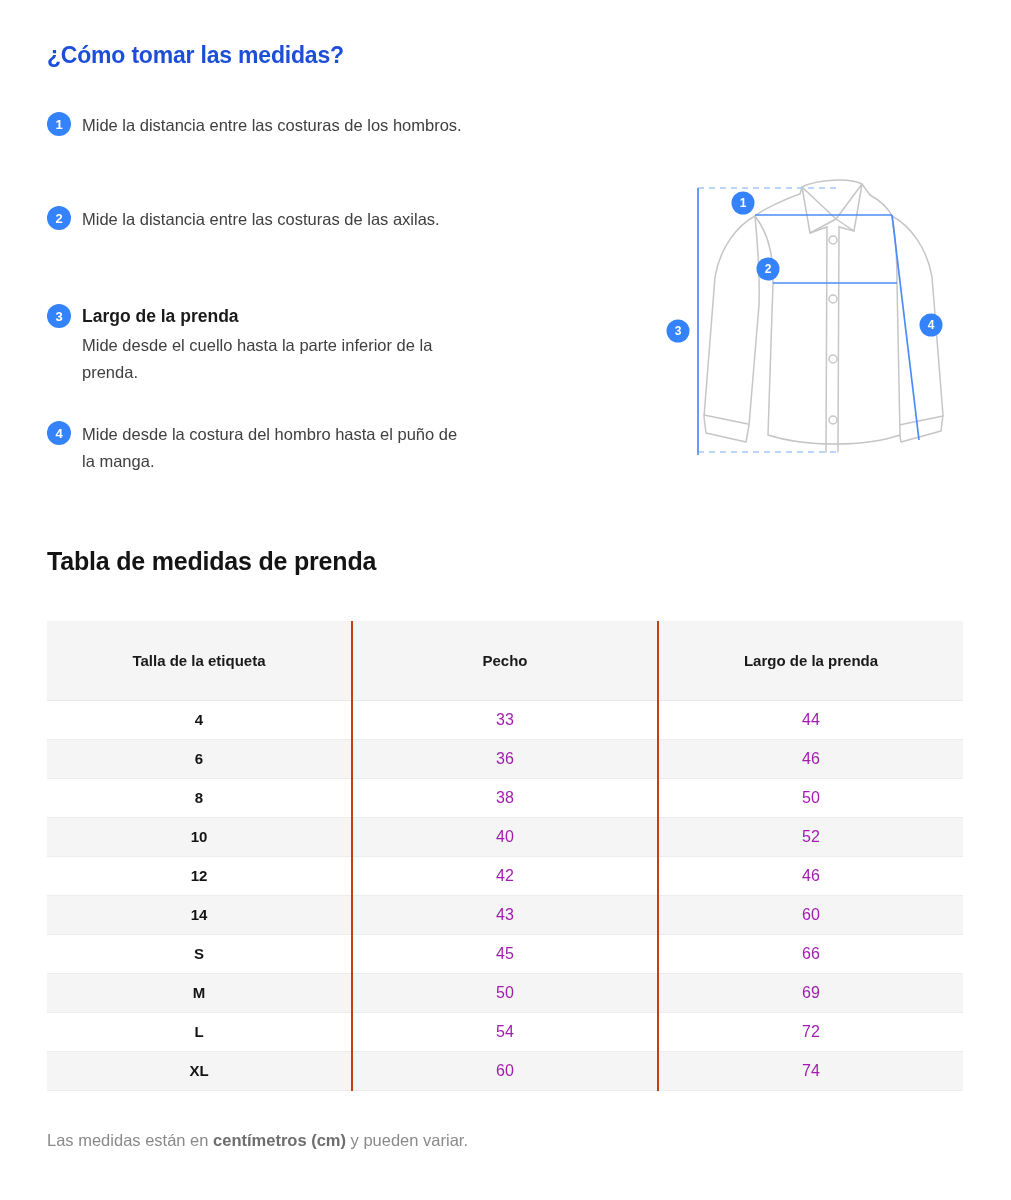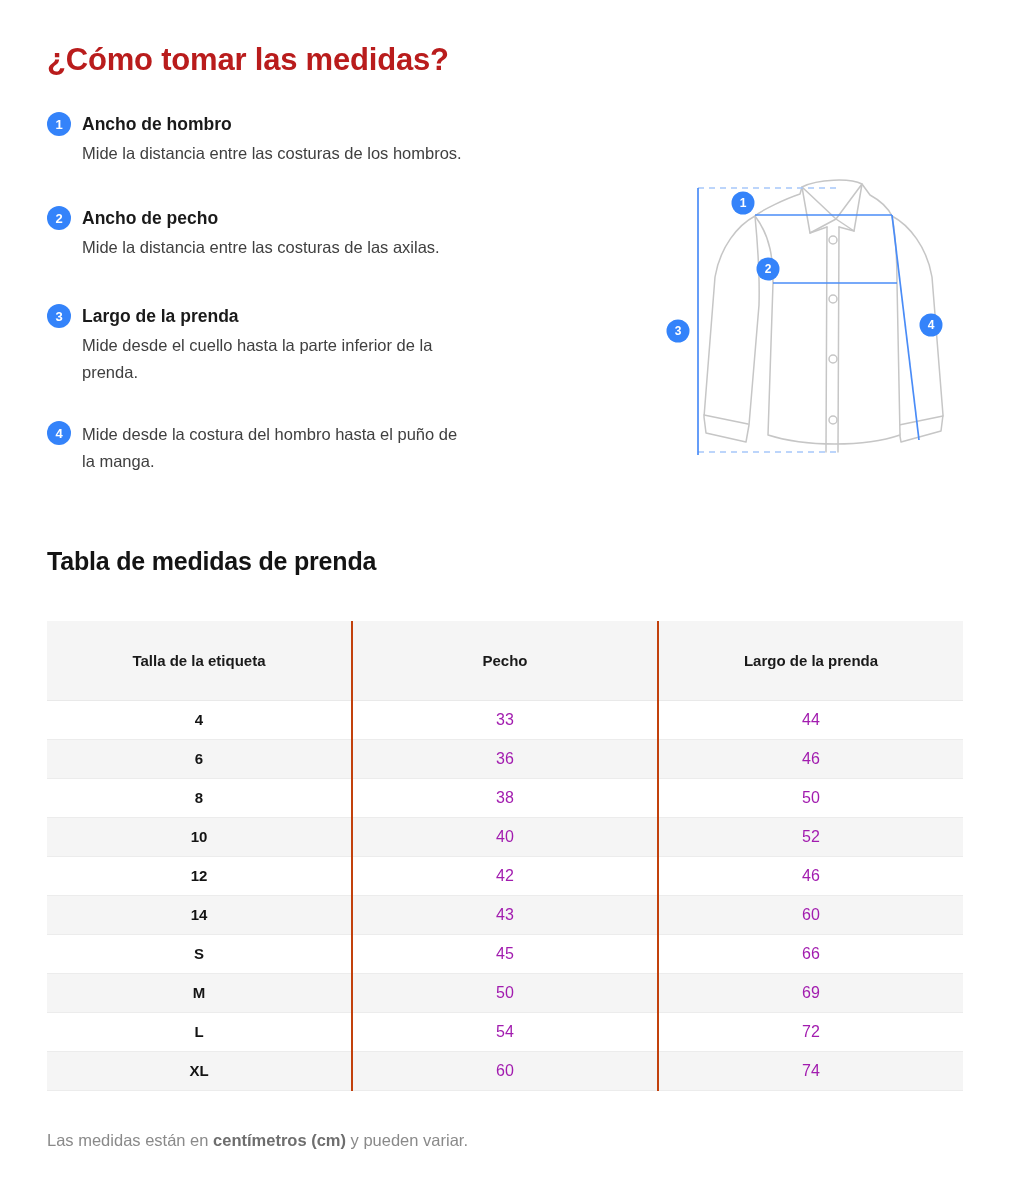--- a/index.html
+++ b/index.html
@@ -4,21 +4,21 @@
 <style>
   * { margin:0; padding:0; box-sizing:border-box; }
   html,body { background:#fff; }
   body { font-family:"Liberation Sans", sans-serif; color:#1a1a1a; }
   .page {
     position:relative; width:1011px; height:1200px; background:#fff;
     overflow:hidden; margin:0 auto;
   }
   .page-title {
     position:absolute; left:47px; top:42px;
-    font-size:31px; font-weight:800; color:#b91c1c; letter-spacing:-0.2px;
+    font-size:23px; font-weight:800; color:#1d4ed8; letter-spacing:-0.2px;
   }
   .section-title {
     position:absolute; left:47px; top:547px;
     font-size:25px; font-weight:800; color:#141414; letter-spacing:-0.2px;
   }
   .instruction { position:absolute; left:47px; padding-left:35px; width:445px; }
   .instruction .badge {
     position:absolute; left:0; top:0; width:24px; height:24px; border-radius:50%;
     background:#3483fa; color:#fff; font-size:13px; font-weight:700;
     display:flex; align-items:center; justify-content:center;
@@ -53,27 +53,25 @@
 </style>
 </head>
 <body>
 
 <div class="page">
 
   <h1 class="page-title">¿Cómo tomar las medidas?</h1>
 
   <div class="instruction inst-1">
     <span class="badge">1</span>
-    <h3>Ancho de hombro</h3>
     <p>Mide la distancia entre las costuras de los hombros.</p>
   </div>
 
   <div class="instruction inst-2">
     <span class="badge">2</span>
-    <h3>Ancho de pecho</h3>
     <p>Mide la distancia entre las costuras de las axilas.</p>
   </div>
 
   <div class="instruction inst-3">
     <span class="badge">3</span>
     <h3>Largo de la prenda</h3>
     <p>Mide desde el cuello hasta la parte inferior de la prenda.</p>
   </div>
 
   <div class="instruction inst-4">

